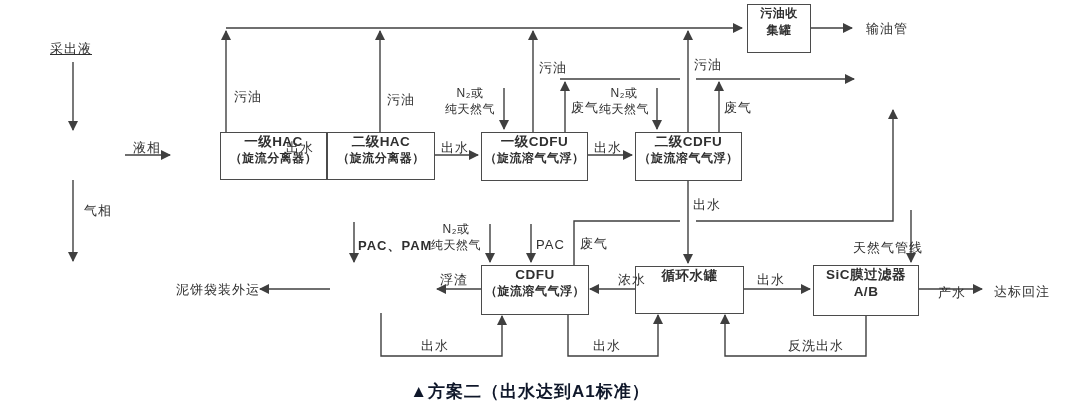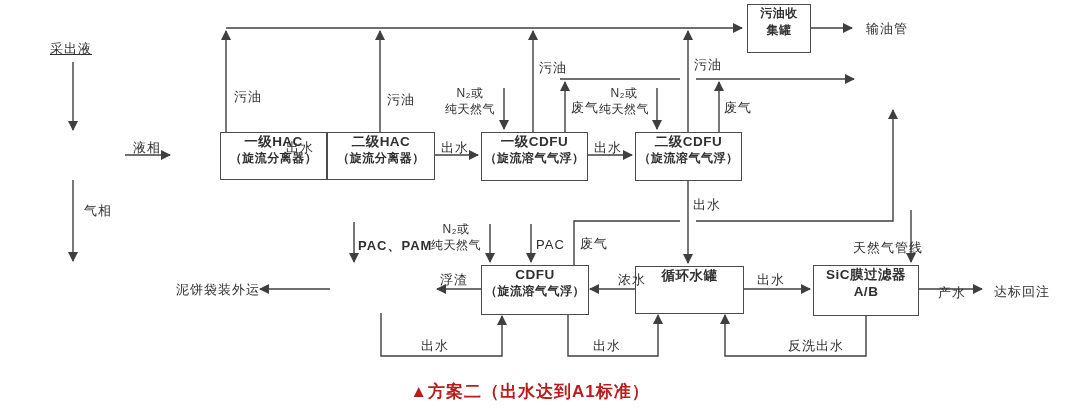--- a/index.html
+++ b/index.html
@@ -149,15 +149,15 @@
   <span class="lbl" style="left:440px;top:271px;">浮渣</span>
   <span class="lbl" style="left:598px;top:271px;margin-left:20px;">浓水</span>
   <span class="lbl" style="left:757px;top:271px;">出水</span>
   <span class="lbl" style="left:421px;top:337px;">出水</span>
   <span class="lbl" style="left:593px;top:337px;">出水</span>
   <span class="lbl" style="left:759px;top:337px;margin-left:29px;">反洗出水</span>
   <span class="lbl" style="left:853px;top:239px;">天然气管线</span>
   <span class="lbl" style="left:938px;top:270px;margin-top:14px;">产水</span>
   <span class="lbl" style="left:994px;top:283px;text-align:center;">达标回注</span>
 
-  <div class="caption" style="color: #b91c1c;">▲方案二（出水达到A1标准）</div>
+  <div class="caption" style="color: #0f172a;">▲方案二（出水达到A1标准）</div>
 
 </div>
 
 </body></html>

